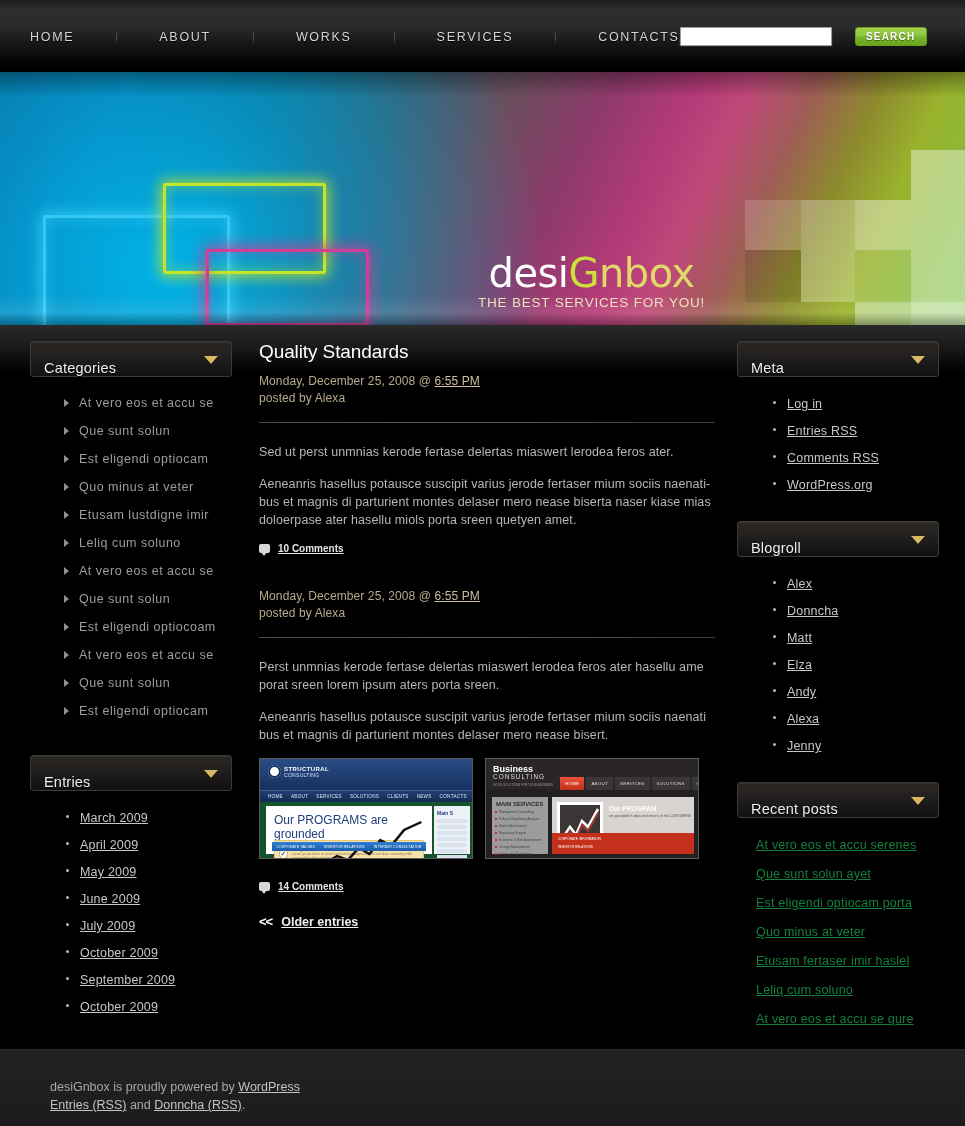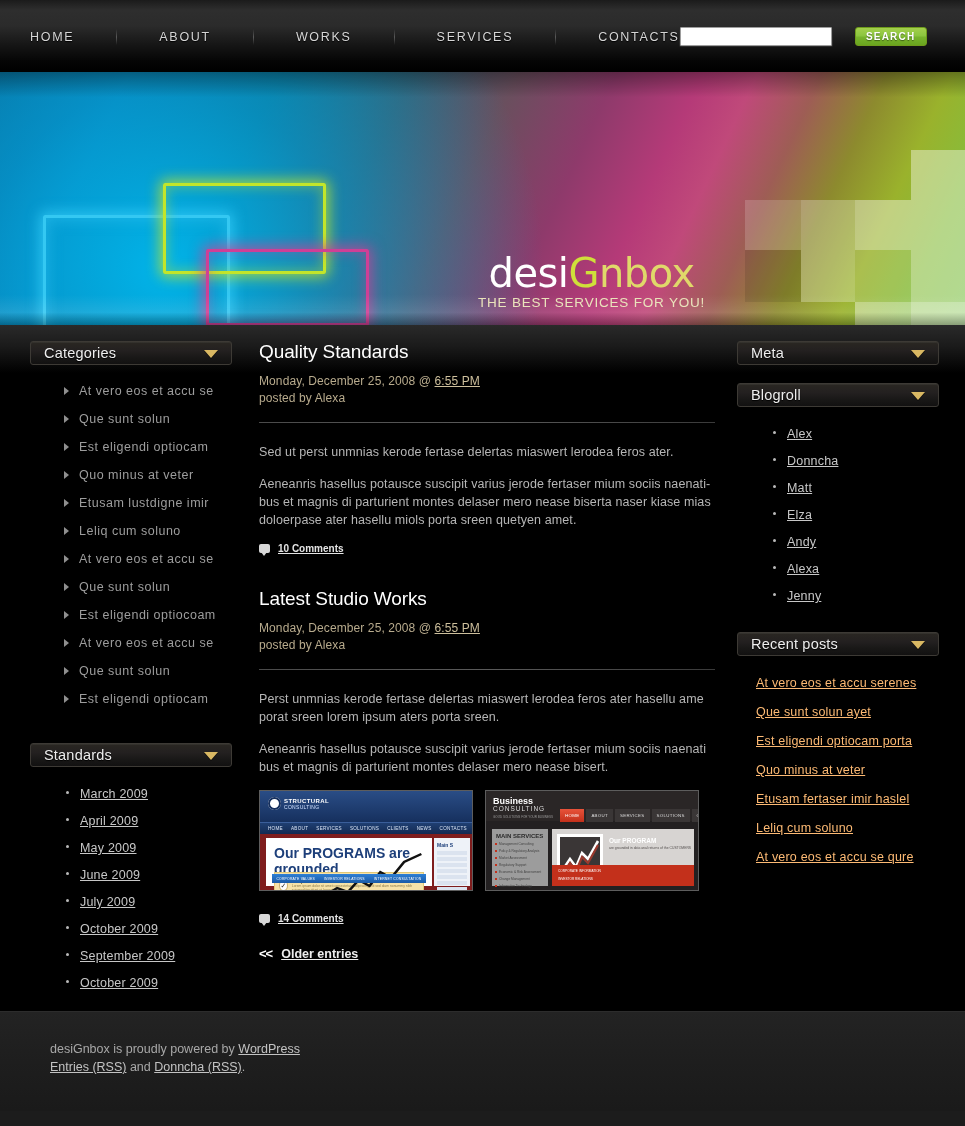--- a/index.html
+++ b/index.html
@@ -178,25 +178,25 @@
     display: flex;
     padding: 16px 26px 0 30px;
   }
   .col-left  { width: 202px; flex: none; }
   .col-mid   { flex: 1 1 auto; padding: 0 22px 0 27px; }
   .col-right { width: 202px; flex: none; }
 
   
   .panel-head {
     position: relative;
-    height: 24px;
+    height: 36px;
     border: 1px solid #3d3a35;
     border-radius: 3px;
     background: linear-gradient(180deg, #2a2722 0%, #232020 40%, #191817 70%, #121111 100%);
-    display: flex; align-items: center;
+    display: flex; align-items: flex-end;
     padding: 0 13px;
     box-shadow: inset 0 1px 0 rgba(255,255,255,.05);
   }
   .panel-head .ptitle {
     color: #eeeeee;
     font-size: 14.5px;
     letter-spacing: .2px;
     text-shadow: 0 1px 1px #000;
   }
   .caret {
@@ -242,21 +242,21 @@
   .link-list a {
     color: #c7c7c7;
     font-size: 12.5px;
     text-decoration: underline;
     letter-spacing: .2px;
   }
 
   .plain-list { list-style: none; margin: 18px 0 0 0; padding: 0 0 0 19px; }
   .plain-list li { margin-bottom: 12px; line-height: 15px; }
   .plain-list a {
-    color: #fdba74;
+    color: #15803d;
     font-size: 12.5px;
     text-decoration: underline;
     letter-spacing: .2px;
   }
 
   .panel-gap { height: 22px; }
   .panel-gap-sm { height: 18px; }
 
   
   .post-title {
@@ -312,21 +312,21 @@
   }
   .post-space { height: 34px; }
 
   
   .thumbs { display: flex; gap: 12px; margin-top: 6px; }
   .thumb {
     width: 214px; height: 101px;
     border: 1px solid #5d5d5d;
     overflow: hidden;
     position: relative;
-    background: #7f1d1d;
+    background: #14532d;
   }
   .thumb-inner { position: absolute; inset: 0; overflow: hidden; }
 
   
   .t1-top {
     position: absolute; left:0; right:0; top:0; height: 31px;
     background: linear-gradient(180deg, #2a4d86 0%, #16305e 100%);
   }
   .t1-logo {
     position: absolute; left: 8px; top: 6px;
@@ -341,21 +341,21 @@
   .t1-logo-txt b { display:block; color:#fff; font-size:6px; letter-spacing:.4px; font-weight:bold;}
   .t1-logo-txt i { display:block; color:#cfe0ff; font-size:5px; font-style: normal; letter-spacing:.3px;}
   .t1-nav {
     position: absolute; left: 0; right: 0; top: 31px; height: 12px;
     background: linear-gradient(180deg, #1f3f72 0%, #132a52 100%);
     display: flex; align-items: center; gap: 8px; padding-left: 8px;
     border-top: 1px solid #3a5e9a;
   }
   .t1-nav span { color: #dbe6f7; font-size: 4.6px; letter-spacing: .3px; }
   .t1-body { position: absolute; left: 6px; right: 40px; top: 47px; bottom: 4px; background: #fff; }
-  .t1-h { color: #1d3f7a; font-size: 14px; font-weight: bold; margin: 7px 0 0 8px; }
+  .t1-h { color: #1d3f7a; font-size: 12px; font-weight: normal; margin: 7px 0 0 8px; }
   .t1-sub { color: #6f7d92; font-size: 4px; margin: 2px 0 0 8px; }
   .t1-card {
     position: absolute; left: 8px; right: 8px; top: 34px; height: 26px;
     background: #f6e2a8; border: 1px solid #e2c877;
     display:flex; align-items:center; gap:4px; padding-left:4px;
   }
   .t1-check { width:11px;height:11px;border-radius:50%;background:#fff;border:1px solid #c9ae69;
               color:#2a2a2a;font-size:7px;line-height:10px;text-align:center;}
   .t1-card b { color:#6b5a24; font-size:5.2px; display:block;}
   .t1-card i { color:#8c7c4a; font-size:3.4px; font-style:normal; display:block; line-height:4px;}
@@ -495,21 +495,21 @@
       <li>Que sunt solun</li>
       <li>Est eligendi optiocoam</li>
       <li>At vero eos et accu se</li>
       <li>Que sunt solun</li>
       <li>Est eligendi optiocam</li>
     </ul>
 
     <div class="panel-gap"></div>
 
     <div class="panel-head">
-      <span class="ptitle">Standards</span>
+      <span class="ptitle">Entries</span>
       <span class="caret"></span>
     </div>
     <ul class="link-list">
       <li><a href="#">March 2009</a></li>
       <li><a href="#">April 2009</a></li>
       <li><a href="#">May 2009</a></li>
       <li><a href="#">June 2009</a></li>
       <li><a href="#">July 2009</a></li>
       <li><a href="#">October 2009</a></li>
       <li><a href="#">September 2009</a></li>
@@ -532,21 +532,20 @@
       </div>
       <div class="comments-line">
         <span class="bubble-icon"></span>
         <a href="#">10 Comments</a>
       </div>
     </article>
 
     <div class="post-space"></div>
 
     <article>
-      <h2 class="post-title">Latest Studio Works</h2>
       <div class="post-meta">
         <span>Monday, December 25, 2008 @ </span><a href="#">6:55 PM</a><br>
         <span>posted by Alexa</span>
       </div>
       <div class="post-rule"></div>
       <div class="post-body">
         <p>Perst unmnias kerode fertase delertas miaswert lerodea feros ater hasellu ame porat sreen lorem ipsum aters porta sreen.</p>
         <p>Aeneanris hasellus potausce suscipit varius jerode fertaser mium sociis naenati bus et magnis di parturient montes delaser mero nease bisert.</p>
       </div>
 
@@ -664,20 +663,26 @@
     </article>
 
   </main>
 
   <aside class="col-right">
 
     <div class="panel-head">
       <span class="ptitle">Meta</span>
       <span class="caret"></span>
     </div>
+    <ul class="link-list">
+      <li><a href="#">Log in</a></li>
+      <li><a href="#">Entries RSS</a></li>
+      <li><a href="#">Comments RSS</a></li>
+      <li><a href="#">WordPress.org</a></li>
+    </ul>
 
     <div class="panel-gap-sm"></div>
 
     <div class="panel-head">
       <span class="ptitle">Blogroll</span>
       <span class="caret"></span>
     </div>
     <ul class="link-list">
       <li><a href="#">Alex</a></li>
       <li><a href="#">Donncha</a></li>

